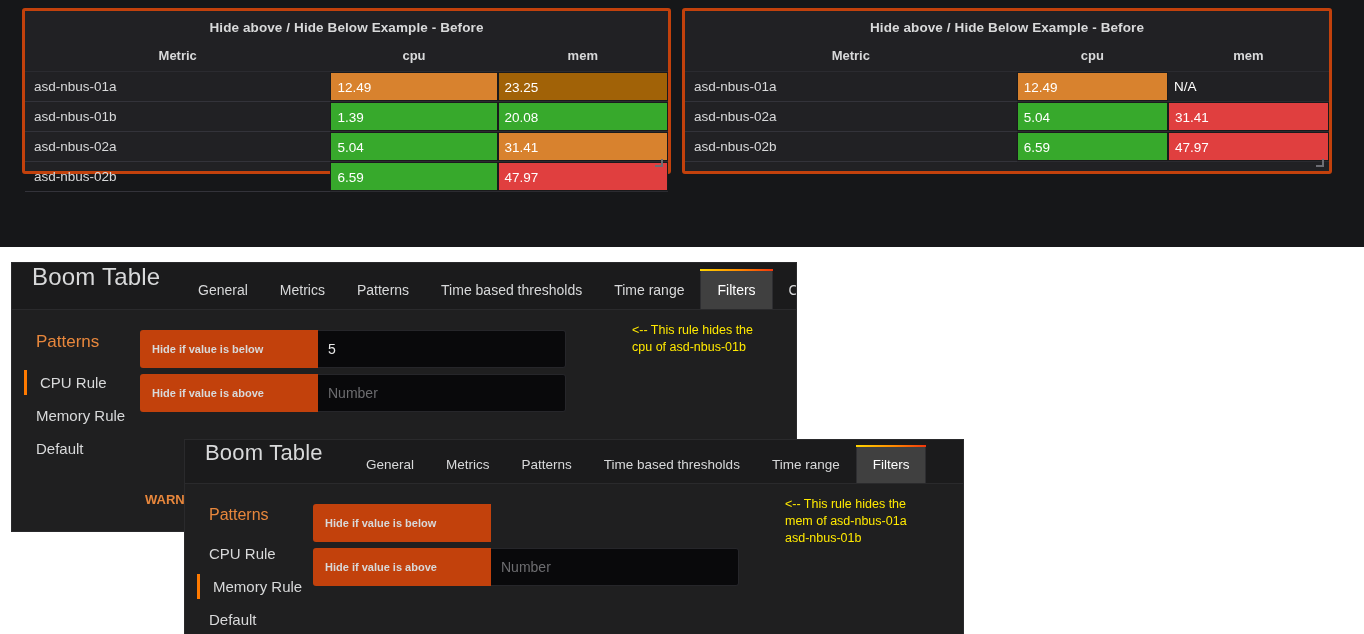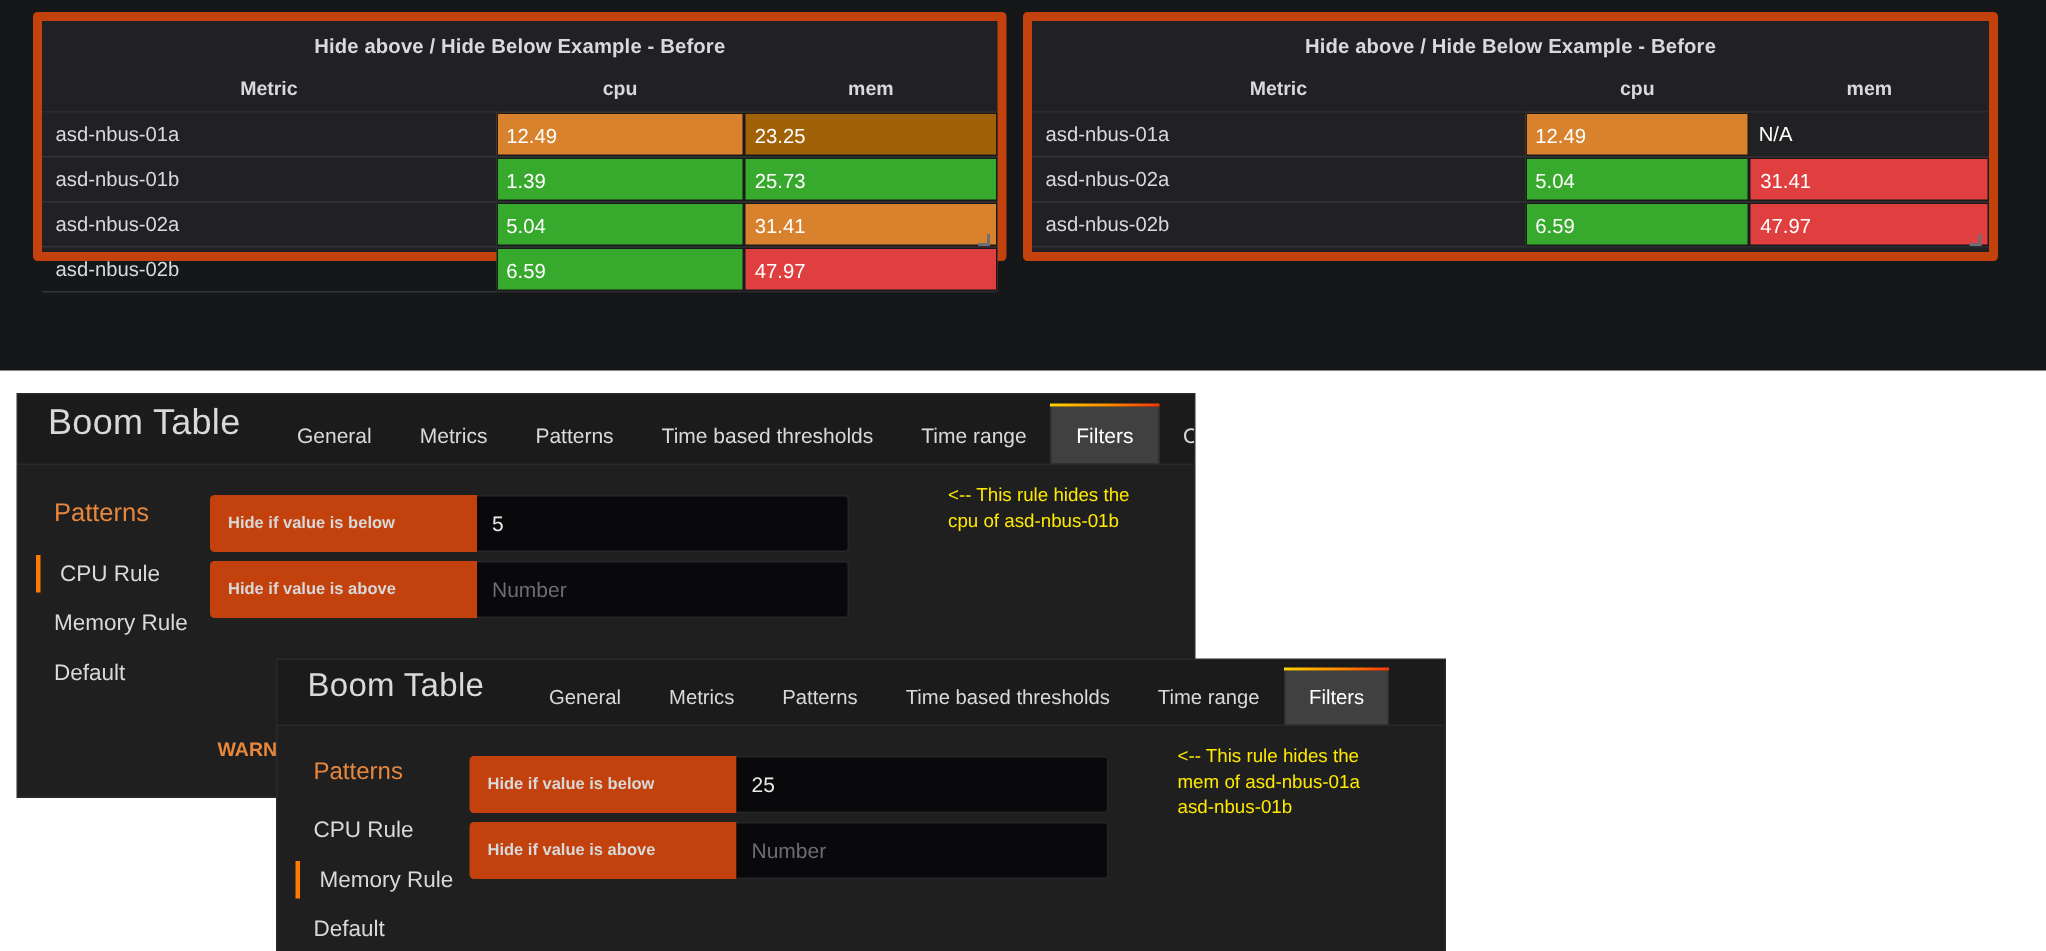--- a/index.html
+++ b/index.html
@@ -12,21 +12,21 @@
   #stage { position: relative; width: 1364px; height: 634px; background: #ffffff; }
 
   
   .dash-strip {
     position: absolute; left: 0; top: 0; width: 1364px; height: 247px;
     background: #161719;
   }
   .gpanel {
     position: absolute; top: 8px; height: 166px;
     background: #212124;
-    border: 6px solid #c2410c;
+    border: 3px solid #c2410c;
     border-radius: 3px;
   }
   #gpanel-left  { left: 22px;  width: 649px; }
   #gpanel-right { left: 682px; width: 650px; }
 
   .gpanel-title {
     text-align: center; color: #d8d9da; font-size: 13.5px; font-weight: bold;
     padding-top: 9px; letter-spacing: .1px;
   }
   .bt-table { width: 100%; border-collapse: collapse; margin-top: 7px; table-layout: fixed; }
@@ -63,21 +63,21 @@
     box-shadow: 0 0 0 1px #2a2a2c;
     overflow: hidden;
   }
   #editor-1 { left: 12px;  top: 263px; width: 784px; height: 268px; }
   #editor-2 { left: 185px; top: 440px; width: 778px; height: 194px; }
 
   .ed-header {
     position: relative; height: 47px;
     background: #1b1b1c;
     border-bottom: 1px solid #2a2a2c;
-    display: flex; align-items: center;
+    display: flex; align-items: flex-start;
   }
   #editor-2 .ed-header { height: 44px; }
 
   .ed-logo {
     color: #d8d9da; font-weight: normal; letter-spacing: .2px;
     padding: 0 0 9px 0; flex: none; text-align: left;
   }
   #editor-1 .ed-logo { font-size: 24px; width: 170px; padding-left: 20px; }
   #editor-2 .ed-logo { font-size: 22px; width: 165px; padding-left: 20px; }
 
@@ -175,21 +175,21 @@
             <td>
                 <span class="bt-cell has-bg" style="background:#a16207">23.25</span>
               </td>
           </tr>
           <tr>
             <td class="metric-c">asd-nbus-01b</td>
             <td>
                 <span class="bt-cell has-bg" style="background:#37a92c">1.39</span>
               </td>
             <td>
-                <span class="bt-cell has-bg" style="background:#37a92c">25.73</span>
+                <span class="bt-cell has-bg" style="background:#37a92c">20.08</span>
               </td>
           </tr>
           <tr>
             <td class="metric-c">asd-nbus-02a</td>
             <td>
                 <span class="bt-cell has-bg" style="background:#37a92c">5.04</span>
               </td>
             <td>
                 <span class="bt-cell has-bg" style="background:#d8822e">31.41</span>
               </td>
@@ -308,21 +308,20 @@
       <div class="ed-side">
         <div class="side-title">Patterns</div>
         <div class="side-item">CPU Rule</div>
         <div class="side-item selected">Memory Rule</div>
         <div class="side-item">Default</div>
       </div>
 
       <div class="ed-main">
         <div class="field-row">
           <div class="field-label">Hide if value is below</div>
-          <div class="field-input">25</div>
         </div>
         <div class="field-row">
           <div class="field-label">Hide if value is above</div>
           <div class="field-input placeholder">Number</div>
         </div>
         <div class="note">&lt;-- This rule hides the
 mem of asd-nbus-01a
 asd-nbus-01b</div>
       </div>
 

